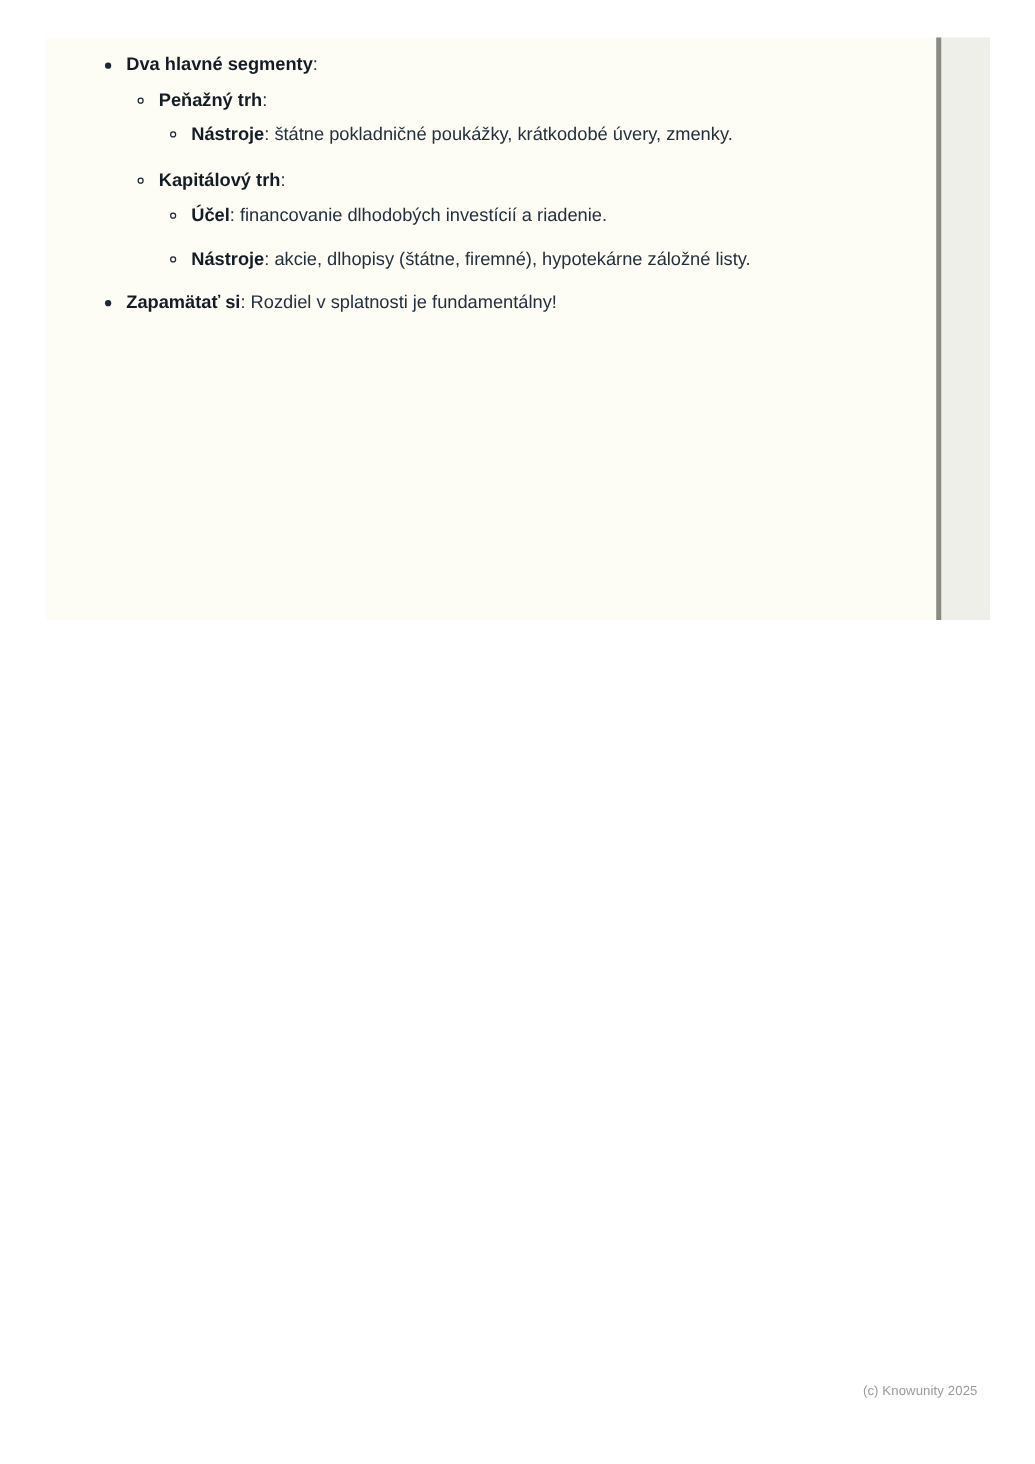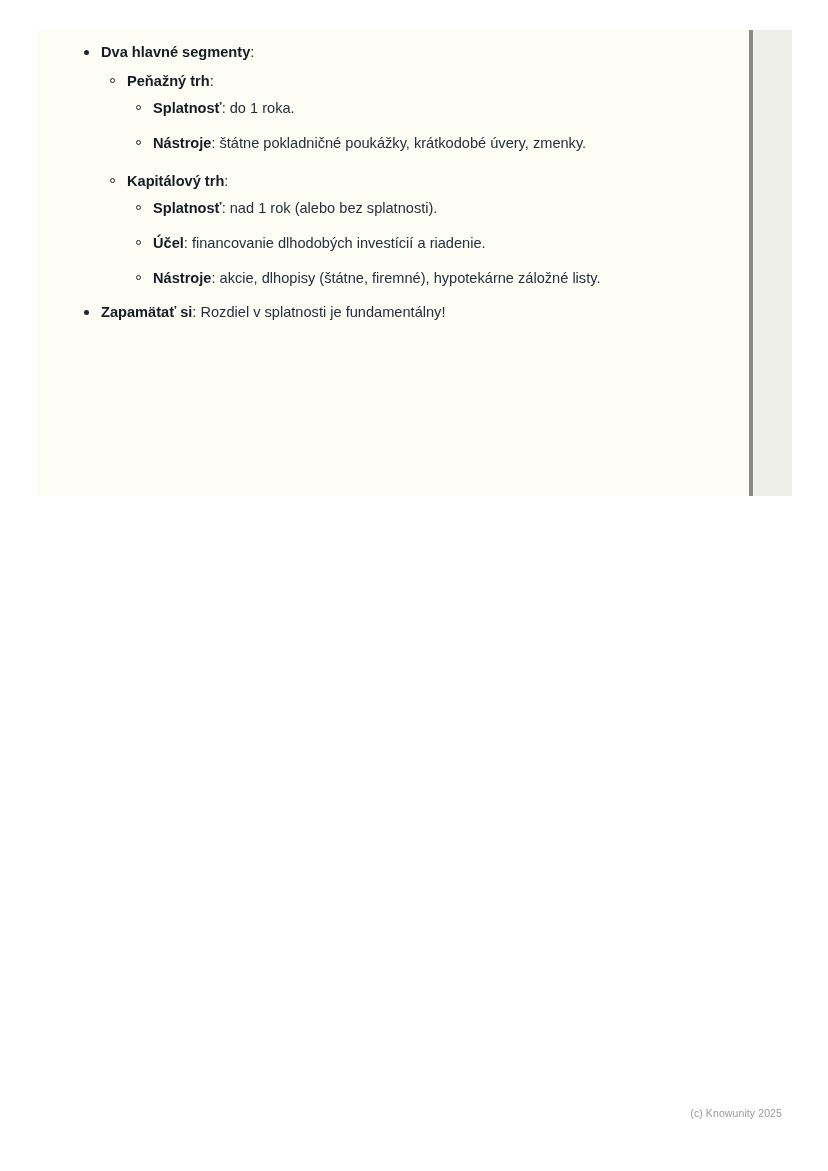--- a/index.html
+++ b/index.html
@@ -134,35 +134,29 @@
         <li class="bullet-disc">
           <span class="b">Dva hlavné segmenty</span><span class="txt">:</span><span class="txt"></span>
 
           <ul class="lvl2">
 
             <li class="bullet-circle">
               <span class="b">Peňažný trh</span><span class="txt">:</span><span class="txt"></span>
 
               <ul class="lvl3">
                 <li class="bullet-circle">
-                  <span class="b">Splatnosť</span><span class="txt">: </span><span class="txt">do 1 roka.</span>
-                </li>
-                <li class="bullet-circle">
                   <span class="b">Nástroje</span><span class="txt">: </span><span class="txt">štátne pokladničné poukážky, krátkodobé úvery, zmenky.</span>
                 </li>
               </ul>
             </li>
 
             <li class="bullet-circle item-gap-top">
               <span class="b">Kapitálový trh</span><span class="txt">:</span><span class="txt"></span>
 
               <ul class="lvl3">
-                <li class="bullet-circle">
-                  <span class="b">Splatnosť</span><span class="txt">: </span><span class="txt">nad 1 rok (alebo bez splatnosti).</span>
-                </li>
                 <li class="bullet-circle">
                   <span class="b">Účel</span><span class="txt">: </span><span class="txt">financovanie dlhodobých investícií a riadenie.</span>
                 </li>
                 <li class="bullet-circle">
                   <span class="b">Nástroje</span><span class="txt">: </span><span class="txt">akcie, dlhopisy (štátne, firemné), hypotekárne záložné listy.</span>
                 </li>
               </ul>
             </li>
 
           </ul>

